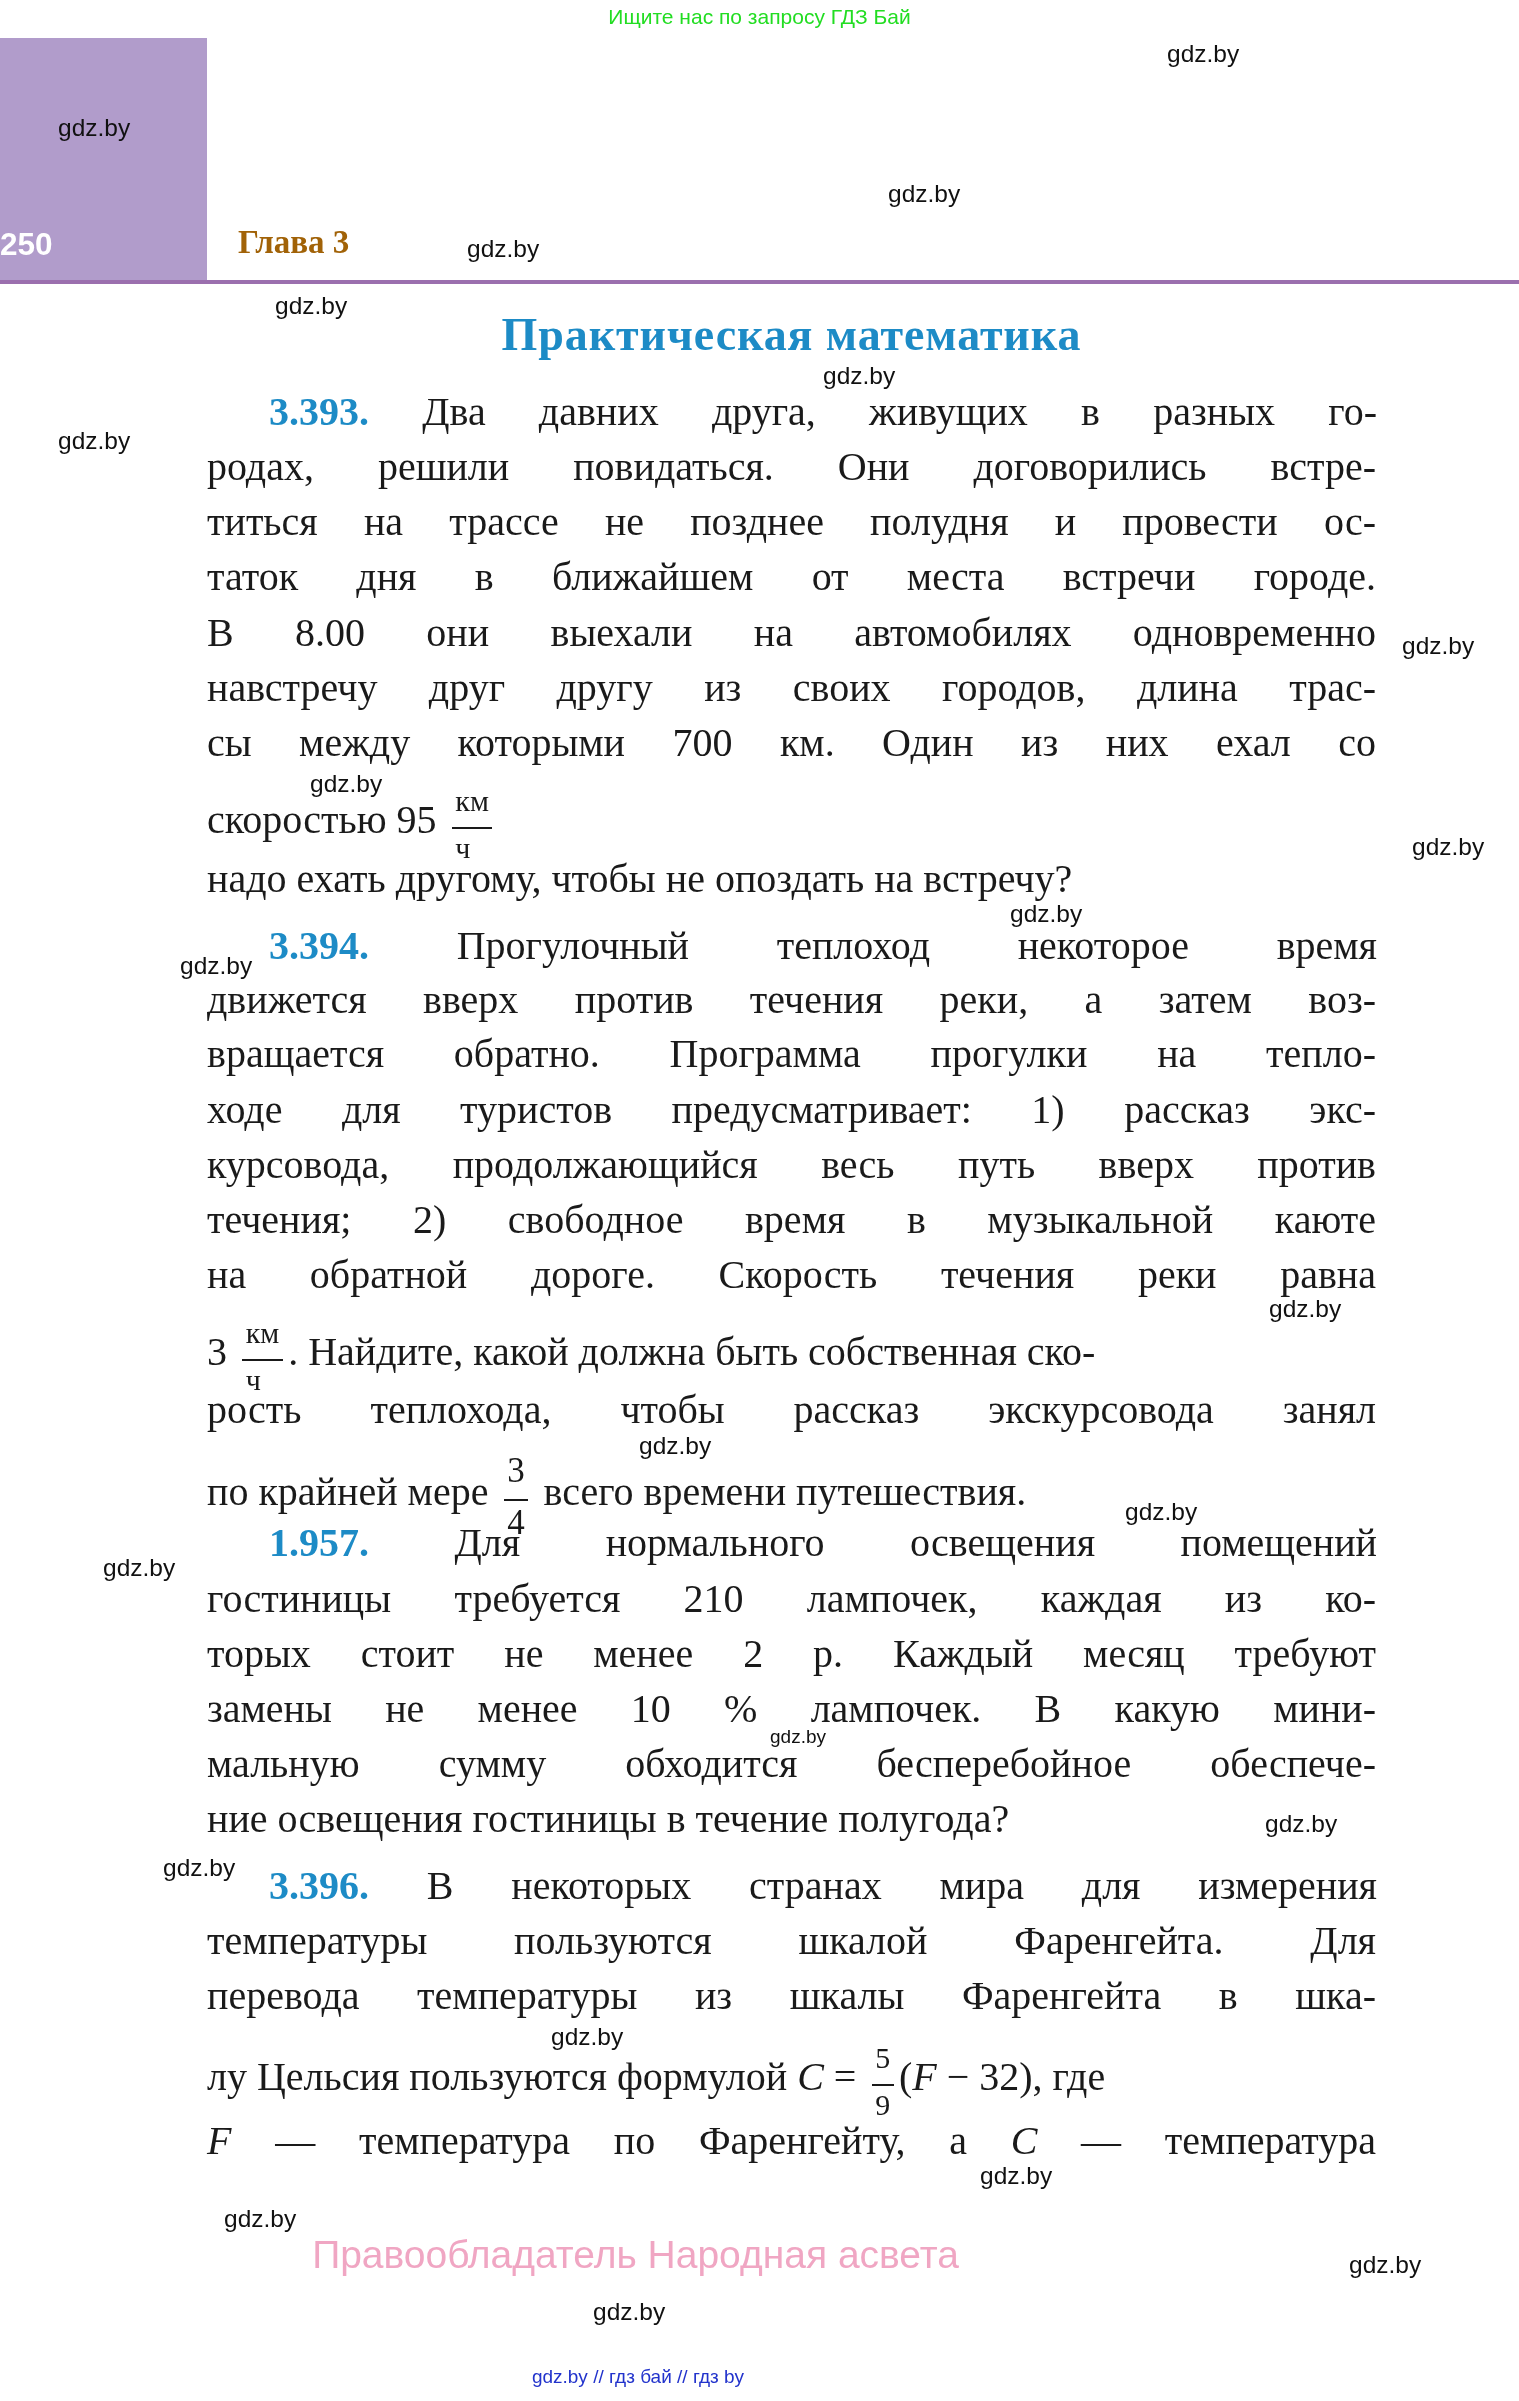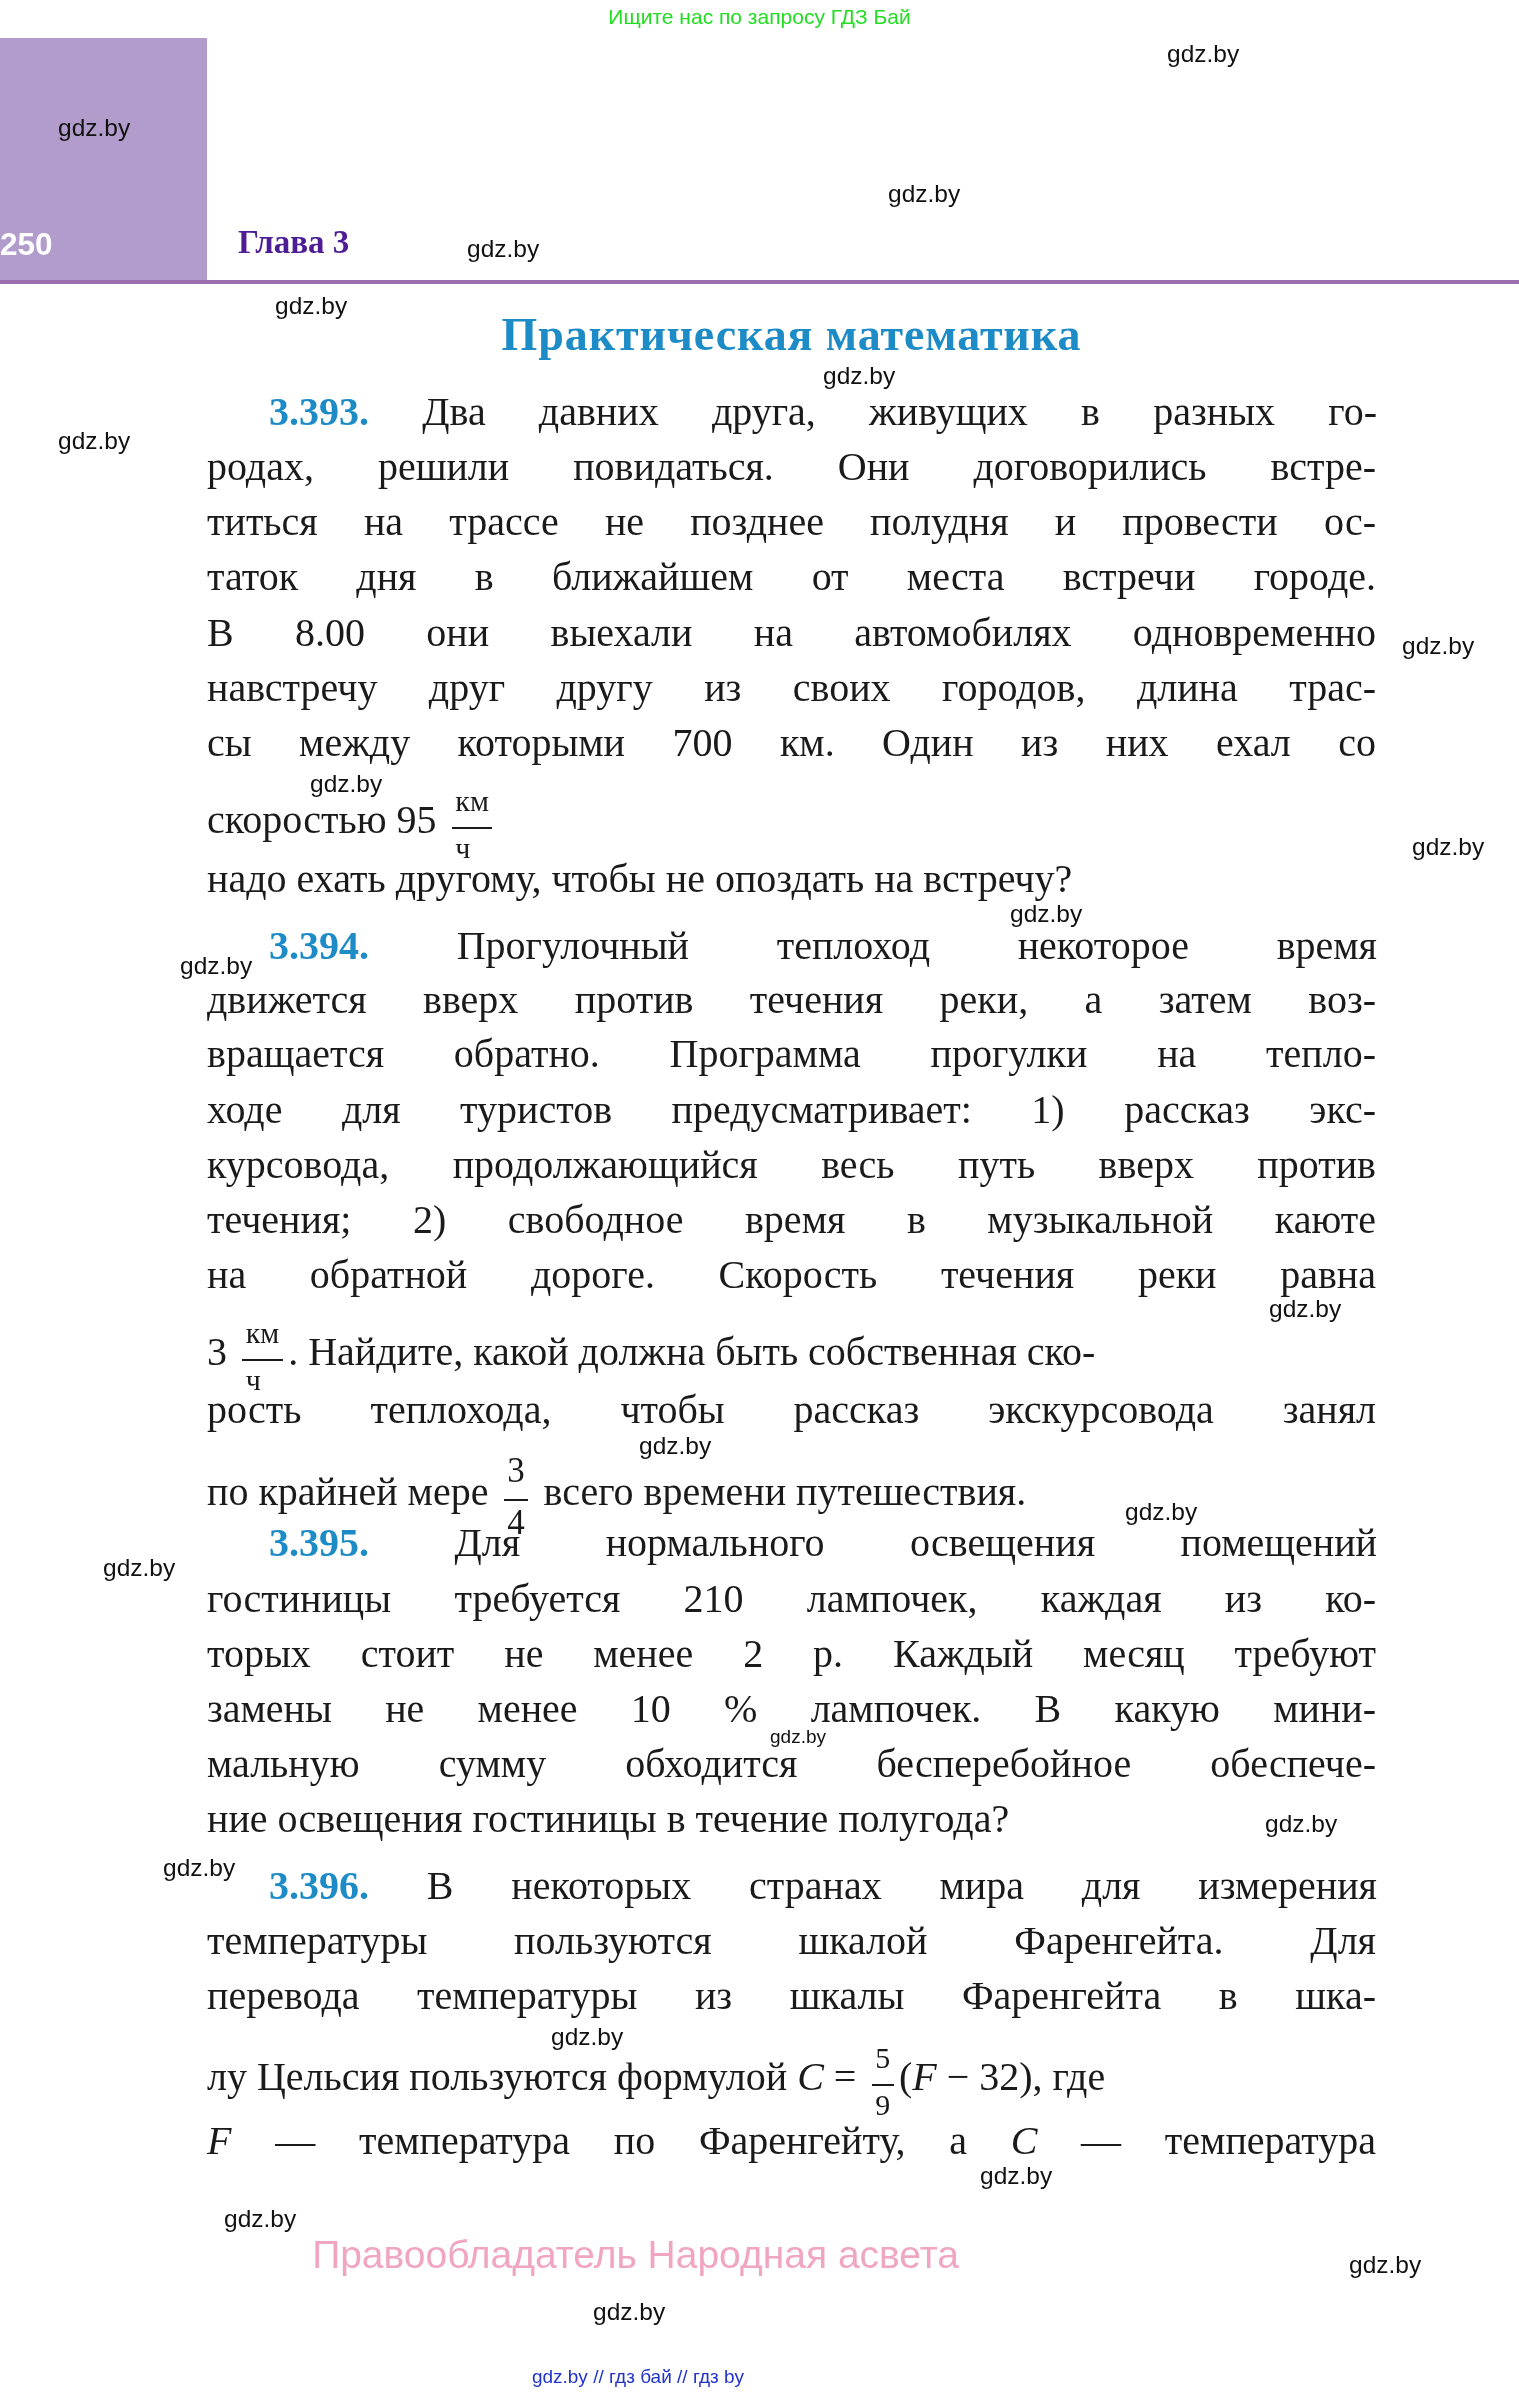--- a/index.html
+++ b/index.html
@@ -4,21 +4,21 @@
 <style>
   html, body { margin: 0; padding: 0; background: #ffffff; }
   body { width: 1519px; height: 2401px; position: relative; overflow: hidden;
          font-family: "DejaVu Serif", "Liberation Serif", serif; color: #1a1a1a; }
   .abs { position: absolute; }
   .top-banner { top: 5.3px; left: 0; width: 1519px; text-align: center;
          font-family: "Liberation Sans", sans-serif; font-size: 21px; color: #22dd22; }
   .page-box { left: 0; top: 38px; width: 207px; height: 243px; background: #b19ccb; }
   .page-num { left: 0; top: 226px; width: 186px; text-align: left;
          font-family: "Liberation Sans", sans-serif; font-weight: bold; font-size: 31.5px; color: #ffffff; }
-  .chapter { left: 238px; top: 224px; font-family: "Liberation Serif", serif; font-weight: bold; font-size: 33px; color: #4c1d95; }
+  .chapter { left: 238px; top: 224px; font-family: "Liberation Serif", serif; font-weight: bold; font-size: 33px; color: #a16207; }
   .rule { left: 0; top: 280px; width: 1519px; height: 4.4px; background: #9b6fae; }
   .wm { font-family: "Liberation Sans", sans-serif; font-size: 24.5px; color: #111; white-space: nowrap; }
   .section-title { left: 207px; width: 1169px; top: 308px; text-align: center;
          font-family: "Liberation Serif", serif; font-weight: bold; font-size: 46px; color: #1d8bc6; letter-spacing: 0.9px; }
   .line { left: 207px; width: 1169px; height: 54px; font-family: "Liberation Serif", serif;
           font-size: 40px; line-height: 54px; white-space: nowrap; text-align: justify; text-align-last: justify; }
   .line.last { text-align-last: left; }
   .line.indent { left: 269px; width: 1108px; }
   .num { color: #1d8bc6; font-weight: bold; }
   .frac { display: inline-block; vertical-align: middle; text-align: center; line-height: 1; margin: 0 5.3px; }
@@ -114,21 +114,21 @@
     <span class="frac big">
       <span class="n">3</span>
       <span class="d">4</span>
     </span>
     <span>всего времени путешествия.</span>
   </div>
 </div>
 
 <div>
   <div class="abs line indent" style="top:1516px">
-    <span class="num">3.395.</span>
+    <span class="num">1.957.</span>
     <span>Для нормального освещения помещений</span>
   </div>
   <div class="abs line" style="top:1572px">гостиницы требуется 210 лампочек, каждая из ко-</div>
   <div class="abs line" style="top:1627px">торых стоит не менее 2 р. Каждый месяц требуют</div>
   <div class="abs line" style="top:1682px">замены не менее 10 % лампочек. В какую мини-</div>
   <div class="abs line" style="top:1737px">мальную сумму обходится бесперебойное обеспече-</div>
   <div class="abs line last" style="top:1792px">ние освещения гостиницы в течение полугода?</div>
 </div>
 
 <div>

